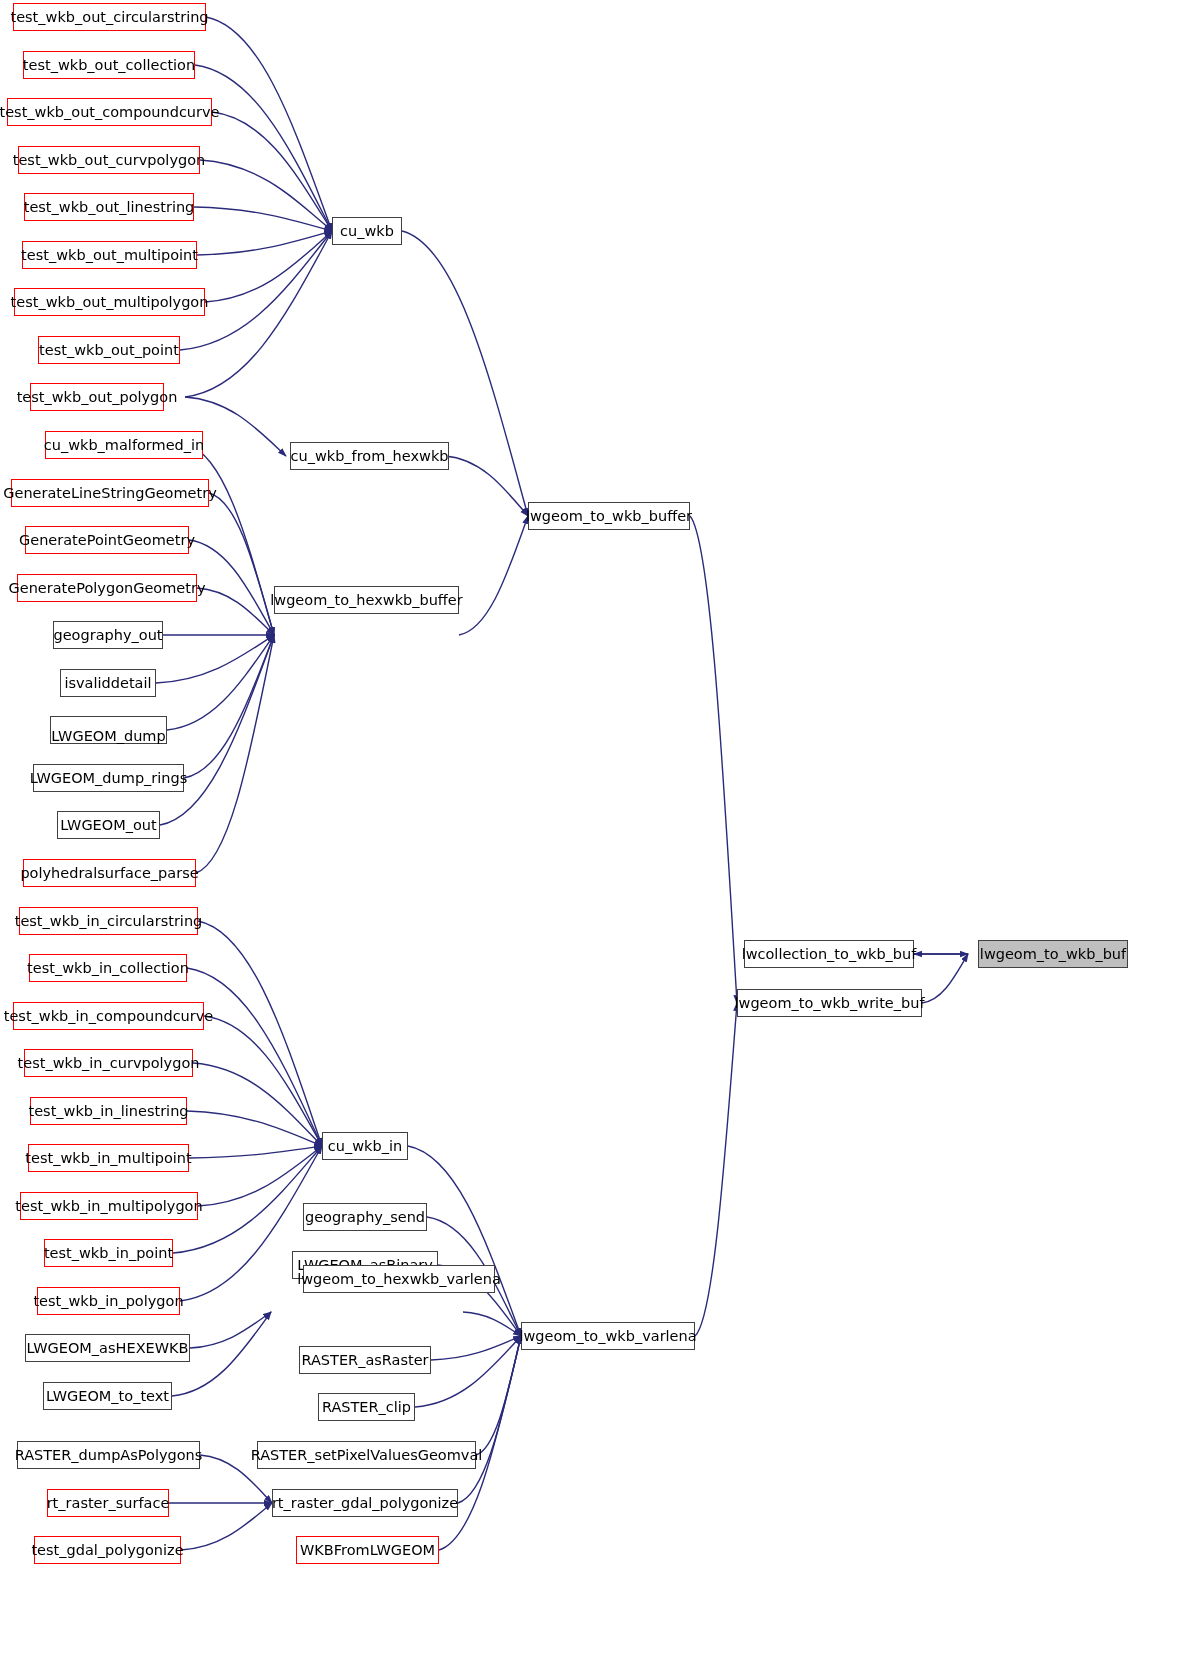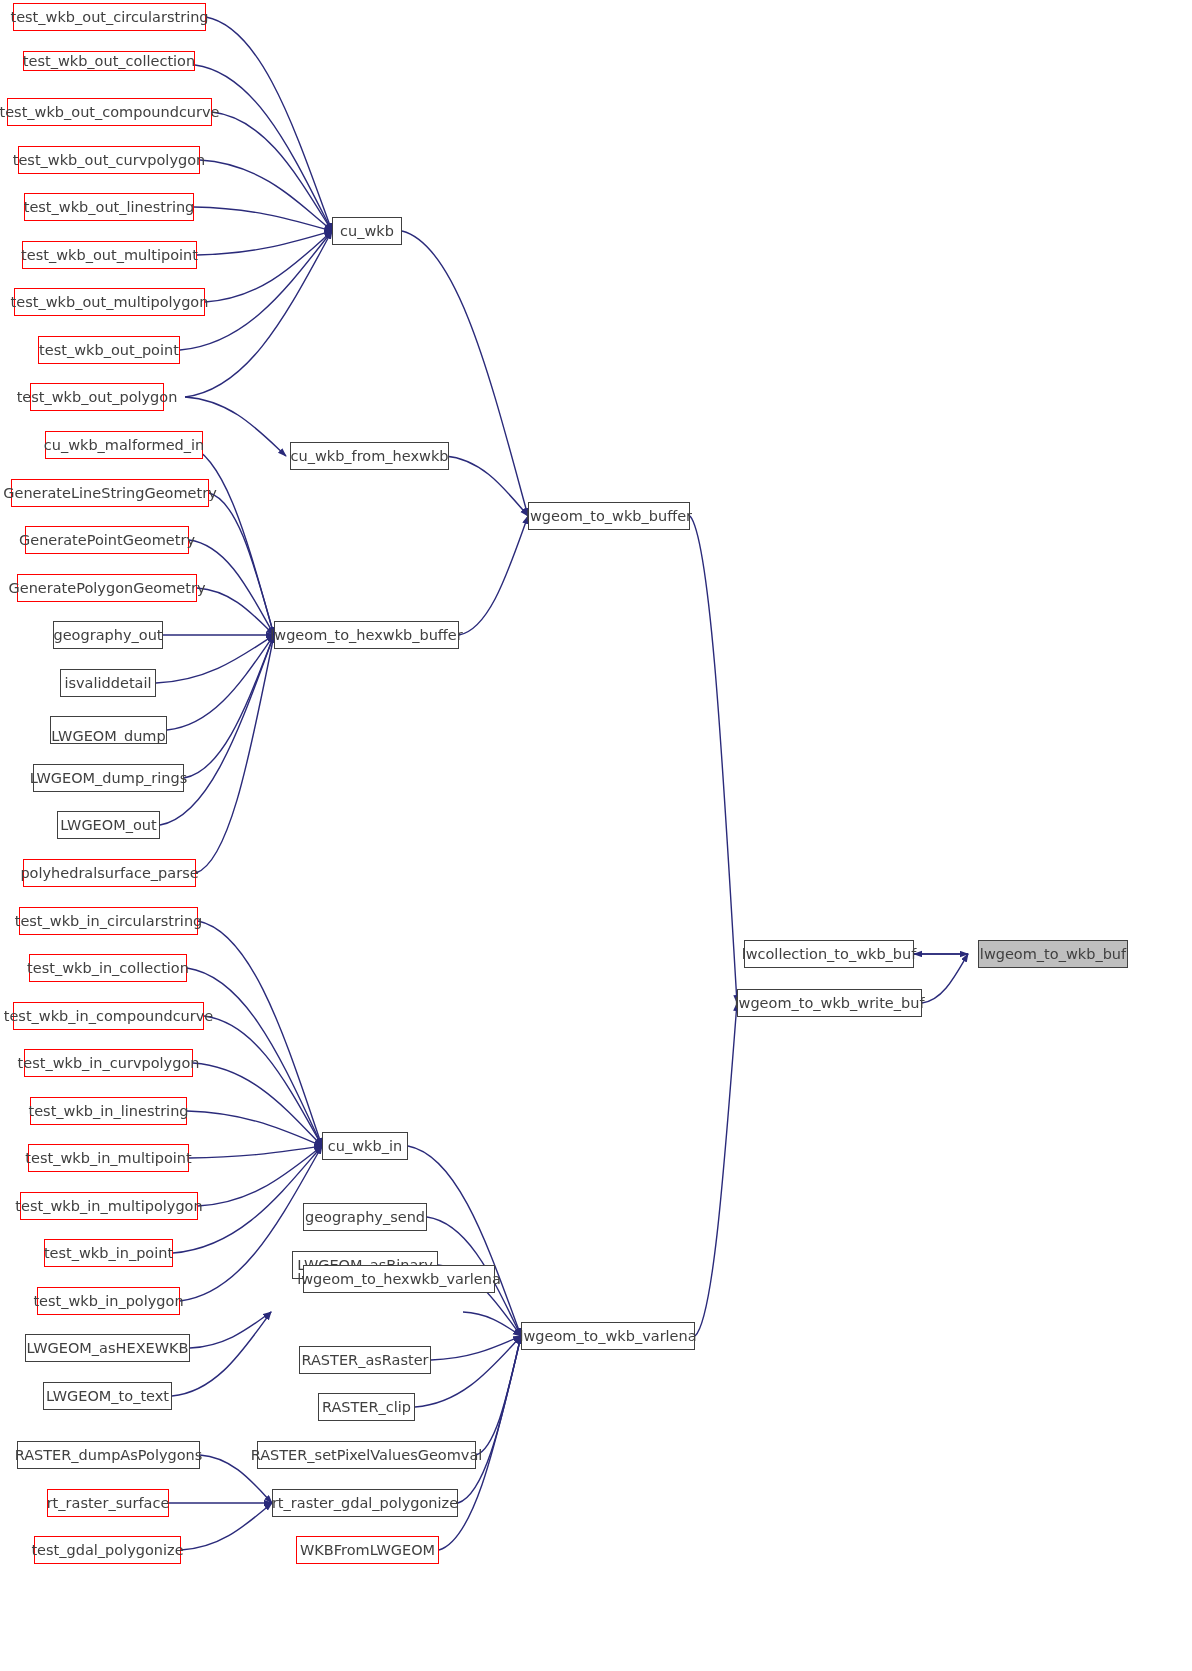--- a/index.html
+++ b/index.html
@@ -2,21 +2,21 @@
 <html><head>
 <meta charset="utf-8">
 <style>
   html,body{margin:0;padding:0;background:#ffffff;}
   body{width:1192px;height:1671px;position:relative;overflow:hidden;
        font-family:"DejaVu Sans","Liberation Sans",sans-serif;}
   #canvas{position:absolute;left:0;top:0;width:1192px;height:1671px;}
   svg.edges{position:absolute;left:0;top:0;width:1192px;height:1671px;pointer-events:none;}
   .node{position:absolute;box-sizing:border-box;display:flex;align-items:center;
         justify-content:center;background:#ffffff;border:1px solid #404040;
-        font-size:14.5px;color:#404040;white-space:nowrap;line-height:1;}
+        font-size:14.5px;color:#000000;white-space:nowrap;line-height:1;}
   .node.red{border:1px solid #ff0000;}
   .node.hl{background:#bfbfbf;border:1px solid #404040;margin-left:10px;}
   .node span{display:block;padding:0 2px;}
 </style>
 </head>
 <body>
 
 <div id="canvas">
   <svg class="edges" viewBox="0 0 1192 1671">
     <defs>
@@ -75,21 +75,21 @@
         <path d="M695,1336 C713.9,1319.35 725.24,1152.85 737,1003" marker-end="url(#ah)"></path>
         <path d="M922,1003 C942.7,1000.55 955.12,976.05 968,954" marker-end="url(#ah)"></path>
         <path d="M968,954 C943.7,954 929.12,954 914,954" marker-end="url(#ah)"></path>
         <path d="M914,954 C938.3,954 952.88,954 968,954" marker-end="url(#ah)"></path>
       </g>
   </svg>
   <div id="node-layer">
       <div class="node red" style="left: 13px; top: 3px; width: 193px; height: 28px;">
         <span>test_wkb_out_circularstring</span>
       </div>
-      <div class="node red" style="left: 23px; top: 51px; width: 172px; height: 20px;">
+      <div class="node red" style="left: 23px; top: 51px; width: 172px; height: 28px;">
         <span>test_wkb_out_collection</span>
       </div>
       <div class="node red" style="left: 7px; top: 98px; width: 205px; height: 28px;">
         <span>test_wkb_out_compoundcurve</span>
       </div>
       <div class="node red" style="left: 18px; top: 146px; width: 182px; height: 28px;">
         <span>test_wkb_out_curvpolygon</span>
       </div>
       <div class="node red" style="left: 24px; top: 193px; width: 170px; height: 28px;">
         <span>test_wkb_out_linestring</span>
@@ -177,21 +177,21 @@
       </div>
       <div class="node red" style="left: 34px; top: 1536px; width: 147px; height: 28px;">
         <span>test_gdal_polygonize</span>
       </div>
       <div class="node" style="left: 332px; top: 217px; width: 70px; height: 28px;">
         <span>cu_wkb</span>
       </div>
       <div class="node" style="left: 290px; top: 442px; width: 159px; height: 28px;">
         <span>cu_wkb_from_hexwkb</span>
       </div>
-      <div class="node" style="left: 274px; top: 621px; width: 185px; height: 28px; justify-content: center;">
+      <div class="node" style="left: 274px; top: 586px; width: 185px; height: 28px; justify-content: center;">
         <span>lwgeom_to_hexwkb_buffer</span>
       </div>
       <div class="node" style="left: 528px; top: 502px; width: 162px; height: 28px;">
         <span>lwgeom_to_wkb_buffer</span>
       </div>
       <div class="node" style="left: 322px; top: 1132px; width: 86px; height: 28px;">
         <span>cu_wkb_in</span>
       </div>
       <div class="node" style="left: 303px; top: 1203px; width: 124px; height: 28px;">
         <span>geography_send</span>

